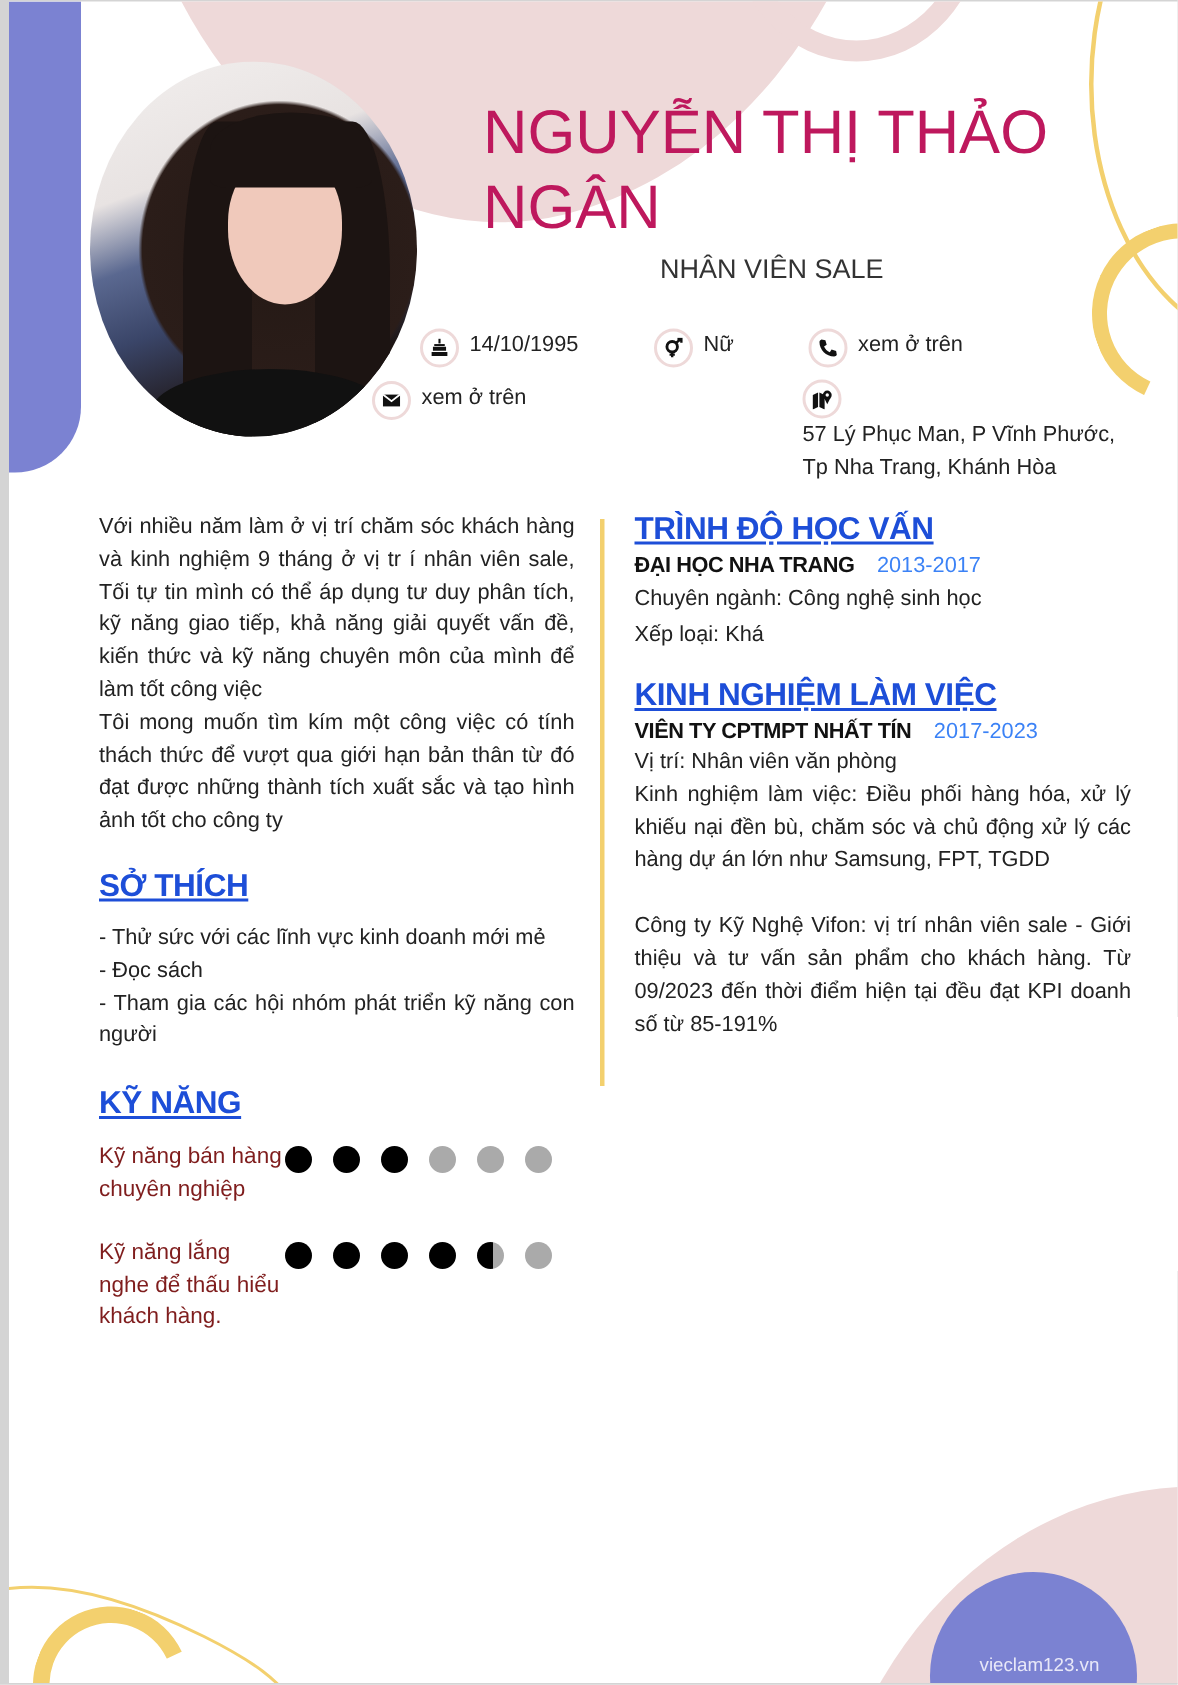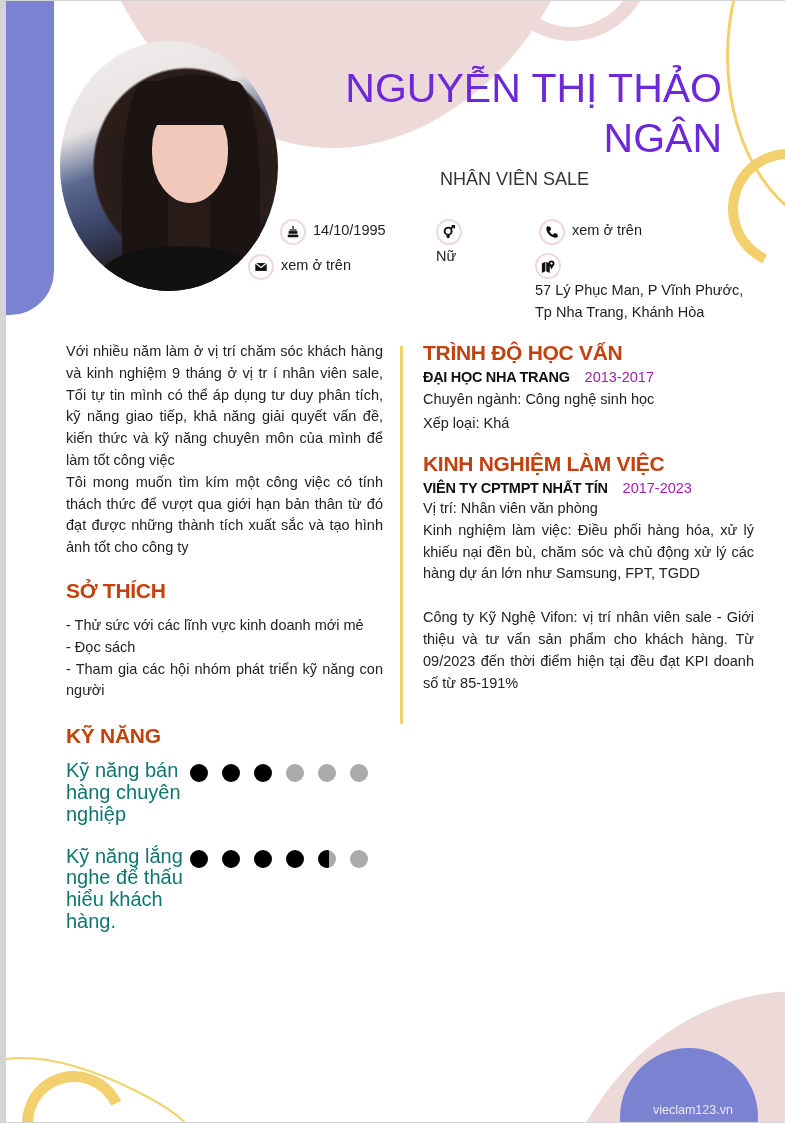--- a/index.html
+++ b/index.html
@@ -50,44 +50,44 @@
     position: absolute; left: 150px; top: 40px; width: 50px; height: 210px; background: #1c1412; border-radius: 20% 50% 0 0;
   }
   .photo .hair-top {
     position: absolute; left: 80px; top: 34px; width: 108px; height: 50px; background: #1c1412; border-radius: 50% 50% 10% 10%;
   }
   .photo .shirt {
     position: absolute; left: 40px; top: 205px; width: 160px; height: 60px; background: #111; border-radius: 50% 50% 0 0;
   }
   .name {
     position: absolute; left: 316px; top: 62px; width: 400px;
-    font-size: 41px; line-height: 50px; color: #6d28d9; font-weight: normal; z-index: 3; text-align: right;
+    font-size: 41px; line-height: 50px; color: #be185d; font-weight: normal; z-index: 3;
   }
   .job-title {
     position: absolute; left: 434px; top: 168px; font-size: 18px; font-weight: normal; color: #333; z-index: 3;
   }
   .contact {
     position: absolute; display: flex; align-items: flex-start; font-size: 14.5px; color: #222; z-index: 3; line-height: 22px;
   }
   .icon-circle {
     width: 26px; height: 26px; border-radius: 50%; border: 2px solid #eed9d9; background: #fff;
     display: inline-flex; align-items: center; justify-content: center; margin-right: 7px; flex-shrink: 0;
     font-size: 13px; color: #111;
   }
   .icon-circle svg { width: 14px; height: 14px; }
   .left-col { position: absolute; left: 60px; top: 340px; width: 317px; z-index: 3; }
   .right-col { position: absolute; left: 417px; top: 340px; width: 331px; z-index: 3; }
   .para { font-size: 14.5px; line-height: 21.8px; text-align: justify; color: #222; }
-  .section-title { font-size: 21px; font-weight: bold; color: #c2410c; letter-spacing: -0.3px; }
+  .section-title { font-size: 21px; font-weight: bold; color: #1d4ed8; letter-spacing: -0.3px; text-decoration: underline; }
   .divider-line { position: absolute; left: 394px; top: 345px; width: 3px; height: 378px; background: #f3d06e; }
   .org-row { display: flex; align-items: baseline; margin-top: 4px; }
   .org { font-size: 14.5px; font-weight: bold; color: #111; letter-spacing: -0.3px; }
-  .years { font-size: 14.5px; color: #a21caf; margin-left: 15px; }
+  .years { font-size: 14.5px; color: #3b82f6; margin-left: 15px; }
   .skill-row { display: flex; align-items: flex-start; margin-top: 12px; }
-  .skill-label { width: 124px; font-size: 20px; line-height: 21.8px; color: #0f766e; }
+  .skill-label { width: 124px; font-size: 15px; line-height: 21.8px; color: #7f1d1d; }
   .dots { display: flex; margin-left: 0; margin-top: 4px; }
   .dot { width: 18px; height: 18px; border-radius: 50%; background: #aaaaaa; margin-right: 14px; }
   .dot.on { background: #000; }
   .dot.half { background: linear-gradient(90deg, #000 0 60%, #aaaaaa 60% 100%); }
   .bottom-pink {
     left: 540px; top: 990px; width: 420px; height: 320px; background: #eed9d9;
     border-radius: 60% 40% 0 0 / 90% 70% 0 0;
   }
   .bottom-purple {
     left: 614px; top: 1047px; width: 138px; height: 138px; border-radius: 50%; background: #7b82d2;
@@ -126,21 +126,21 @@
     <span class="icon-circle">
       <svg viewBox="0 0 16 16">
           <rect x="7.2" y="1" width="1.6" height="3.5" fill="#111"></rect>
           <path d="M3 7h10v3H3z" fill="#111"></path>
           <path d="M2 11h12v3H2z" fill="#111"></path>
           <rect x="4" y="5" width="8" height="1.5" fill="#111"></rect>
         </svg>
     </span>
     <span>14/10/1995</span>
   </div>
-  <div class="contact" style="left:430px; top:218px;flex-direction:column;">
+  <div class="contact" style="left:430px; top:218px;">
     <span class="icon-circle">
       <svg viewBox="0 0 16 16">
           <circle cx="7" cy="7" r="4" fill="none" stroke="#111" stroke-width="2.2"></circle>
           <path d="M7 11v4M5 13h4M10 4l4-3M11 1h3v3" stroke="#111" stroke-width="1.8" fill="none"></path>
         </svg>
     </span>
     <span>Nữ</span>
   </div>
   <div class="contact" style="left:533px; top:218px;">
     <span class="icon-circle">

